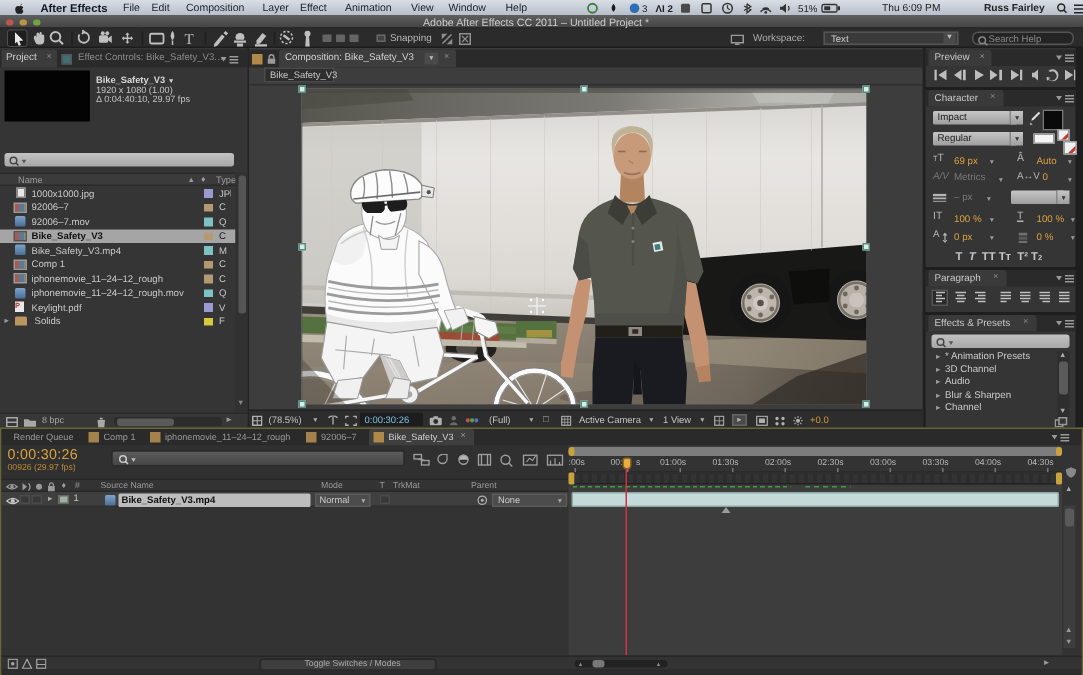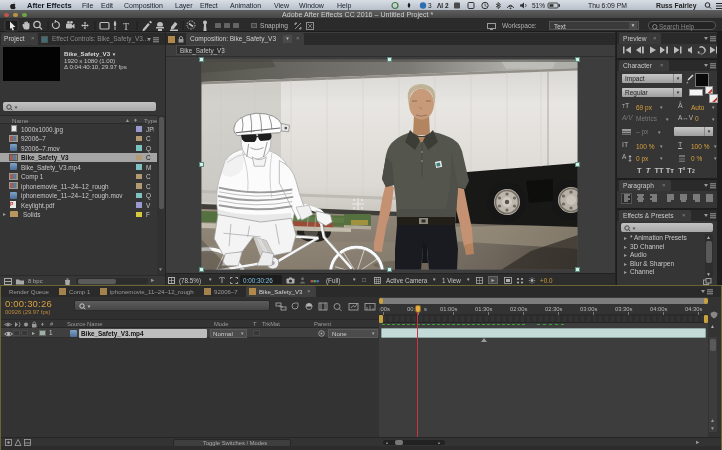--- a/index.html
+++ b/index.html
@@ -65,21 +65,21 @@
         </g>
     </svg>
   </div>
   </div>
 
   <div class="abs" style="left:0;top:10px;width:722px;height:9px;
        background:linear-gradient(#5f5f5f,#454545);border-bottom:1px solid #2a2a2a;">
     <div class="abs" style="left:4px;top:2.5px;width:4.5px;height:4.5px;border-radius:50%;background:#bf544a;"></div>
     <div class="abs" style="left:13px;top:2.5px;width:4.5px;height:4.5px;border-radius:50%;background:#ba9440;"></div>
     <div class="abs" style="left:22px;top:2.5px;width:4.5px;height:4.5px;border-radius:50%;background:#70a43f;"></div>
-    <div class="abs txt" style="left:282px;top:1px;font-size:7.1px;color:#cfcfcf;">Adobe After Effects CC 2016 – Untitled Project *</div>
+    <div class="abs txt" style="left:282px;top:1px;font-size:7.1px;color:#cfcfcf;">Adobe After Effects CC 2011 – Untitled Project *</div>
   </div>
 
   <div class="abs" style="left:0;top:19px;width:722px;height:13px;background:#2b2b2b;border-bottom:1px solid #1c1c1c;">
     <div id="toolbar-icons">
     <svg class="abs" style="left:0;top:0;" width="320" height="13" viewBox="0 0 320 13">
       <rect x="5" y="1" width="13" height="11" rx="1.5" fill="#1e1e1e" stroke="#555" stroke-width="0.6"></rect>
       <path d="M10,2.5 L15.5,8 L12.8,8.3 L14,11 L12.5,11.5 L11.3,8.8 L10,10 Z" fill="#e8e8e8"></path>
       <g fill="#bfbfbf">
         <path d="M22.5,6.5 q0,-1.8 0.9,-1.8 q0.9,0 0.9,1.3 l0,-2 q0,-1.3 0.9,-1.3 q0.9,0 0.9,1.3 l0.2,-0.9 q0.3,-0.9 0.9,-0.7 q0.7,0.2 0.7,1.2 l0,0.9 q0.3,-0.7 0.9,-0.5 q0.7,0.2 0.7,1 l0,3 q0,2.6 -2.6,2.6 l-1.4,0 q-1.3,0 -1.9,-1.3 Z"></path>
       </g>

